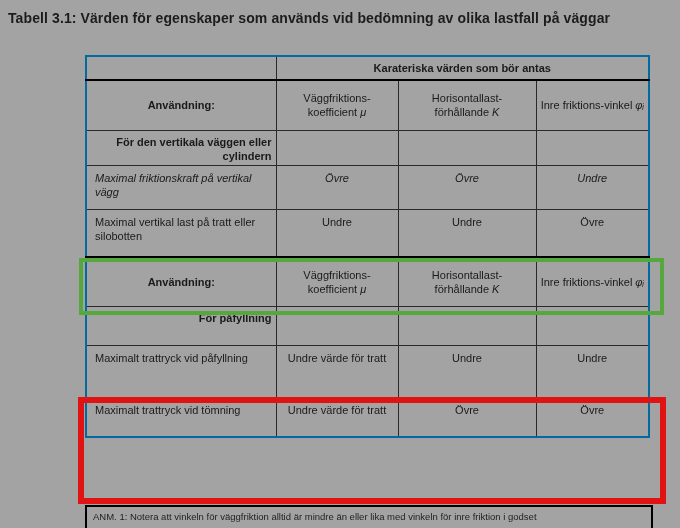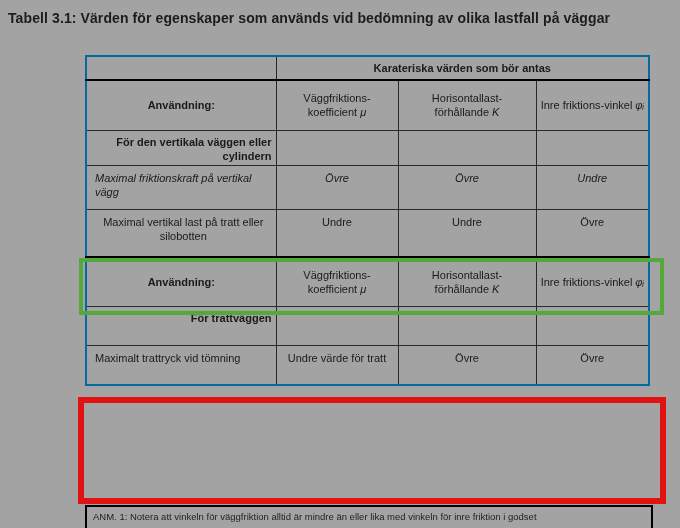--- a/index.html
+++ b/index.html
@@ -79,21 +79,21 @@
   }
   tr.head-row.first td { border-top: 2px solid #000; }
   tr.head-row.second td { border-top: 3px solid #000; }
   .sym { font-style: italic; margin-left: 3px; }
   
   tr.r1 td { height: 24px; }
   tr.r2 td { height: 50px; }
   tr.r3 td { height: 31px; }
   tr.r4 td { height: 50px; }
   tr.r5 td { height: 44px; font-style: italic; }
-  tr.r6 td { height: 48px; text-align: center; }
+  tr.r6 td { height: 48px; }
   tr.r7 td { height: 49px; }
   tr.r8 td { height: 39px; }
   tr.r9 td { height: 52px; }
   tr.r10 td { height: 40px; }
 
   .overlay {
     position: absolute;
     box-sizing: border-box;
     background: transparent;
     pointer-events: none;
@@ -178,26 +178,32 @@
       </tr>
 
       <tr class="r7 head-row second">
         <td class="usage">Användning:</td>
         <td><span>Väggfriktions-koefficient</span><span class="sym">μ</span></td>
         <td><span>Horisontallast-förhållande</span><span class="sym">K</span></td>
         <td><span>Inre friktions-vinkel</span><span class="sym">φᵢ</span></td>
       </tr>
 
       <tr class="r8">
-        <td class="group">För trattväggen</td>
-        <td></td>
-        <td></td>
-        <td></td>
-      </tr>
-
+        <td class="group">För påfyllning</td>
+        <td></td>
+        <td></td>
+        <td></td>
+      </tr>
+
+      <tr class="r9">
+        <td class="label">Maximalt trattryck vid påfyllning</td>
+        <td class="val">Undre värde för tratt</td>
+        <td class="val">Undre</td>
+        <td class="val">Undre</td>
+      </tr>
 
       <tr class="r10">
         <td class="label">Maximalt trattryck vid tömning</td>
         <td class="val">Undre värde för tratt</td>
         <td class="val">Övre</td>
         <td class="val">Övre</td>
       </tr>
     </tbody>
   </table>
 

